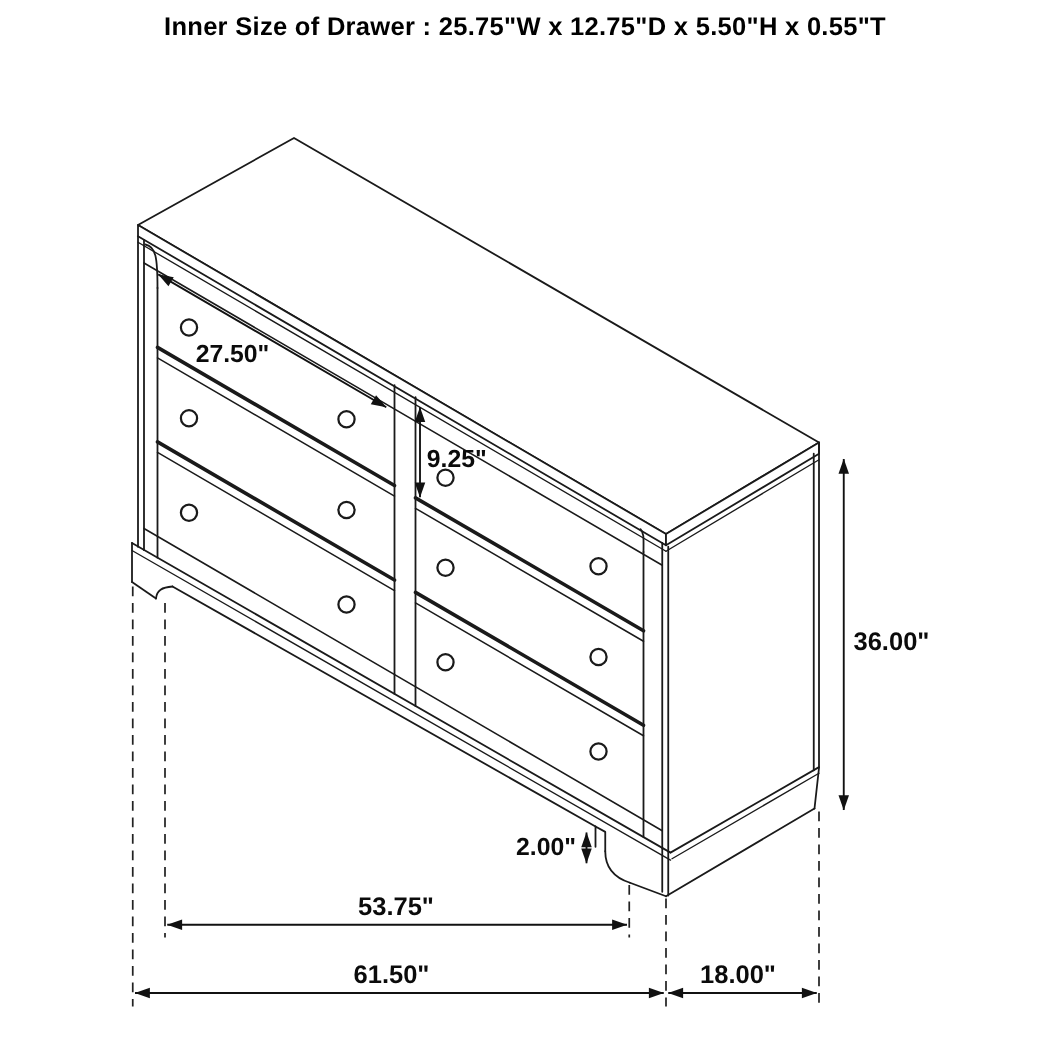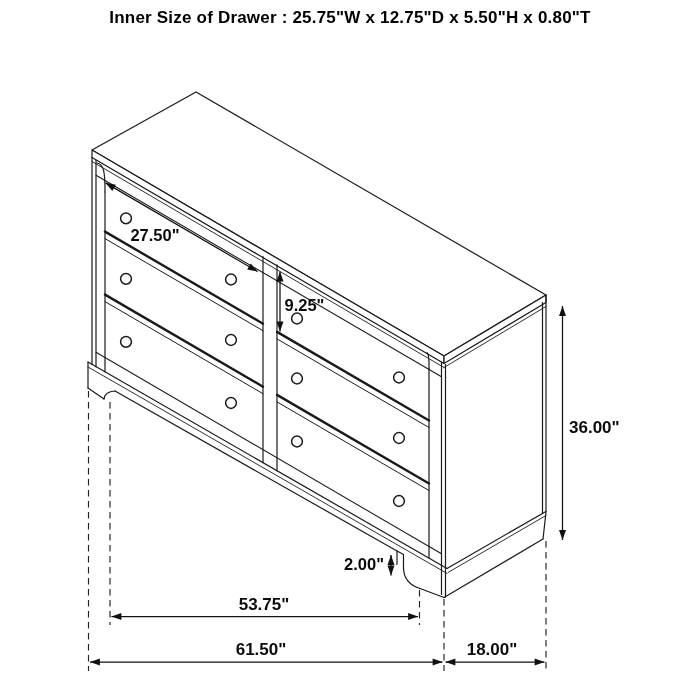--- a/index.html
+++ b/index.html
@@ -9,21 +9,21 @@
          font-size:17px;font-weight:bold;color:#000;letter-spacing:.2px;}
   svg text{font-family:"Liberation Sans", sans-serif;font-weight:bold;fill:#0b0b0b;}
   .lines{stroke:#1a1a1a;fill:none;stroke-linecap:round;stroke-linejoin:round;}
   .dimline{stroke:#111;stroke-width:1.25;fill:none;}
   .extline{stroke:#222;stroke-width:1.15;stroke-dasharray:6.5 4.5;fill:none;}
 </style>
 </head>
 <body>
 
 <div class="stage">
-  <div class="title">Inner Size of Drawer : 25.75"W x 12.75"D x 5.50"H x 0.80"T</div>
+  <div class="title">Inner Size of Drawer : 25.75"W x 12.75"D x 5.50"H x 0.55"T</div>
 
   <svg width="700" height="700" viewBox="0 0 700 700">
     <defs>
       <marker id="arr" markerWidth="11" markerHeight="9" refX="10.4" refY="4" orient="auto-start-reverse" markerUnits="userSpaceOnUse">
         <path d="M0.5,0.5 L10.5,4 L0.5,7.5 Z" fill="#111" stroke="none"></path>
       </marker>
     </defs>
 
     <g class="lines" stroke-width="1.2">
 

